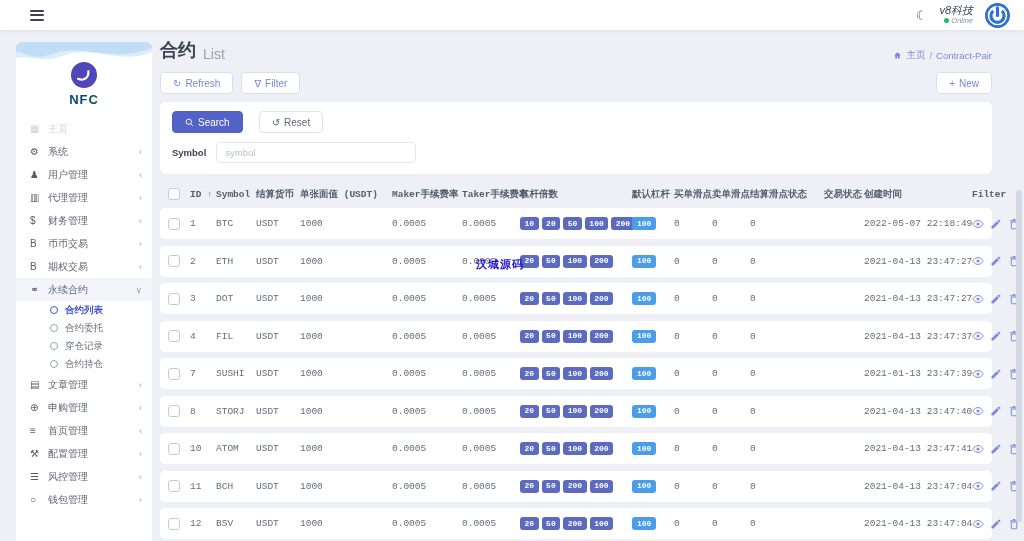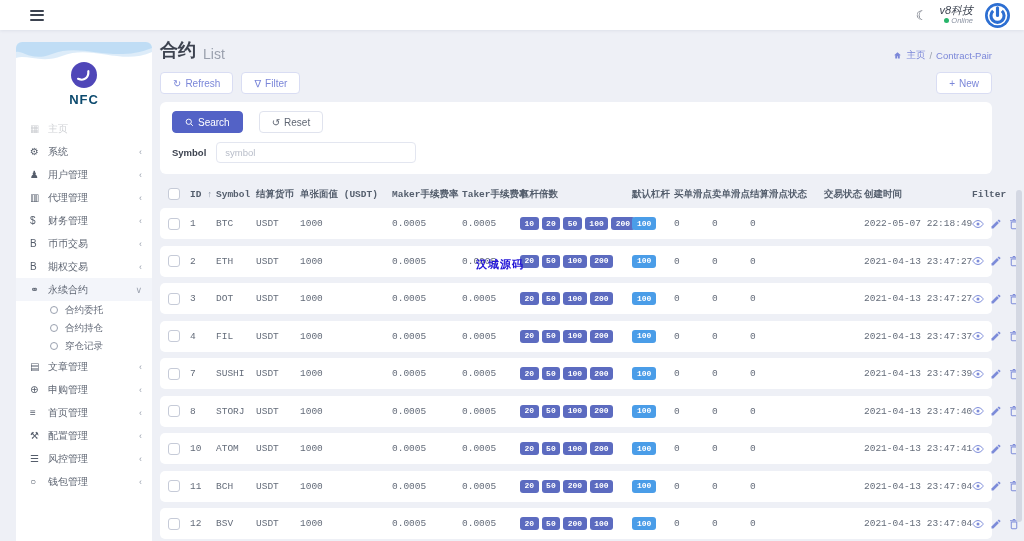--- a/index.html
+++ b/index.html
@@ -160,31 +160,35 @@
       <div class="nav-item">
         <span class="nav-ic">B</span>
         <span class="nav-lb">期权交易</span>
         <span class="nav-ch">‹</span>
       </div>
       <div class="nav-item hl">
         <span class="nav-ic">⚭</span>
         <span class="nav-lb">永续合约</span>
         <span class="nav-ch">∨</span>
       </div>
+      <div class="sub-item act">
+        <span class="sub-dot"></span>
+        <span>合约列表</span>
+      </div>
       <div class="sub-item">
         <span class="sub-dot"></span>
         <span>合约委托</span>
       </div>
       <div class="sub-item">
         <span class="sub-dot"></span>
-        <span>合约持仓</span>
+        <span>穿仓记录</span>
       </div>
       <div class="sub-item">
         <span class="sub-dot"></span>
-        <span>穿仓记录</span>
+        <span>合约持仓</span>
       </div>
       <div class="nav-item">
         <span class="nav-ic">▤</span>
         <span class="nav-lb">文章管理</span>
         <span class="nav-ch">‹</span>
       </div>
       <div class="nav-item">
         <span class="nav-ic">⊕</span>
         <span class="nav-lb">申购管理</span>
         <span class="nav-ch">‹</span>
@@ -480,21 +484,21 @@
           <span class="lev">50</span>
           <span class="lev">100</span>
           <span class="lev">200</span>
         </span>
     <span class="cell"><span class="def-badge">100</span></span>
     <span class="cell">0</span>
     <span class="cell">0</span>
     <span class="cell">0</span>
     <span class="cell"><span class="toggle"></span></span>
     <span class="cell"><span class="toggle"></span></span>
-    <span class="cell">2021-04-13 23:47:39</span>
+    <span class="cell">2021-01-13 23:47:39</span>
     <span class="cell actions">
       <span class="act-ic">
             <svg viewBox="0 0 24 24">
               <path d="M1.5 12S5.5 5 12 5s10.5 7 10.5 7-4 7-10.5 7S1.5 12 1.5 12z" fill="none" stroke="currentColor" stroke-width="2"></path>
               <circle cx="12" cy="12" r="3" fill="currentColor"></circle>
             </svg>
           </span>
       <span class="act-ic">
             <svg viewBox="0 0 24 24">
               <path d="M3 17.2V21h3.8L17.8 10 14 6.2 3 17.2z" fill="currentColor"></path>

